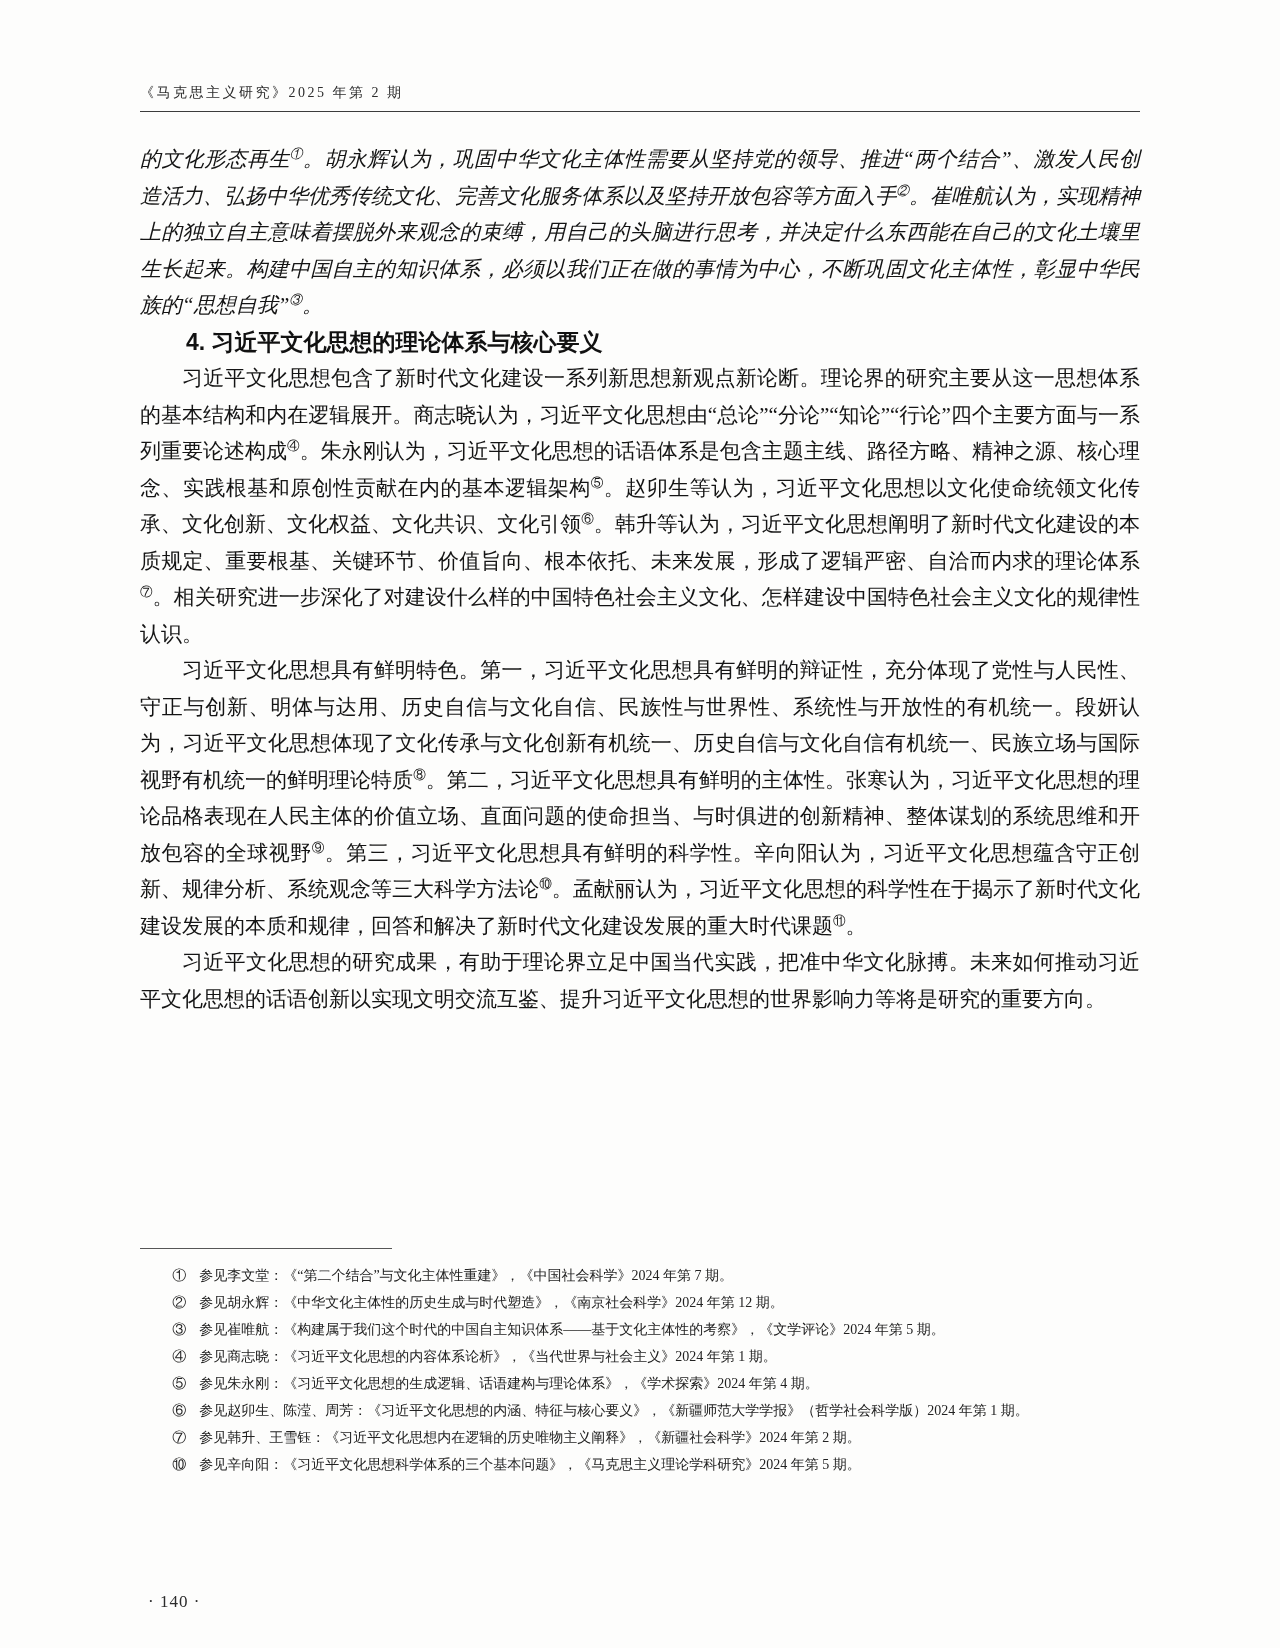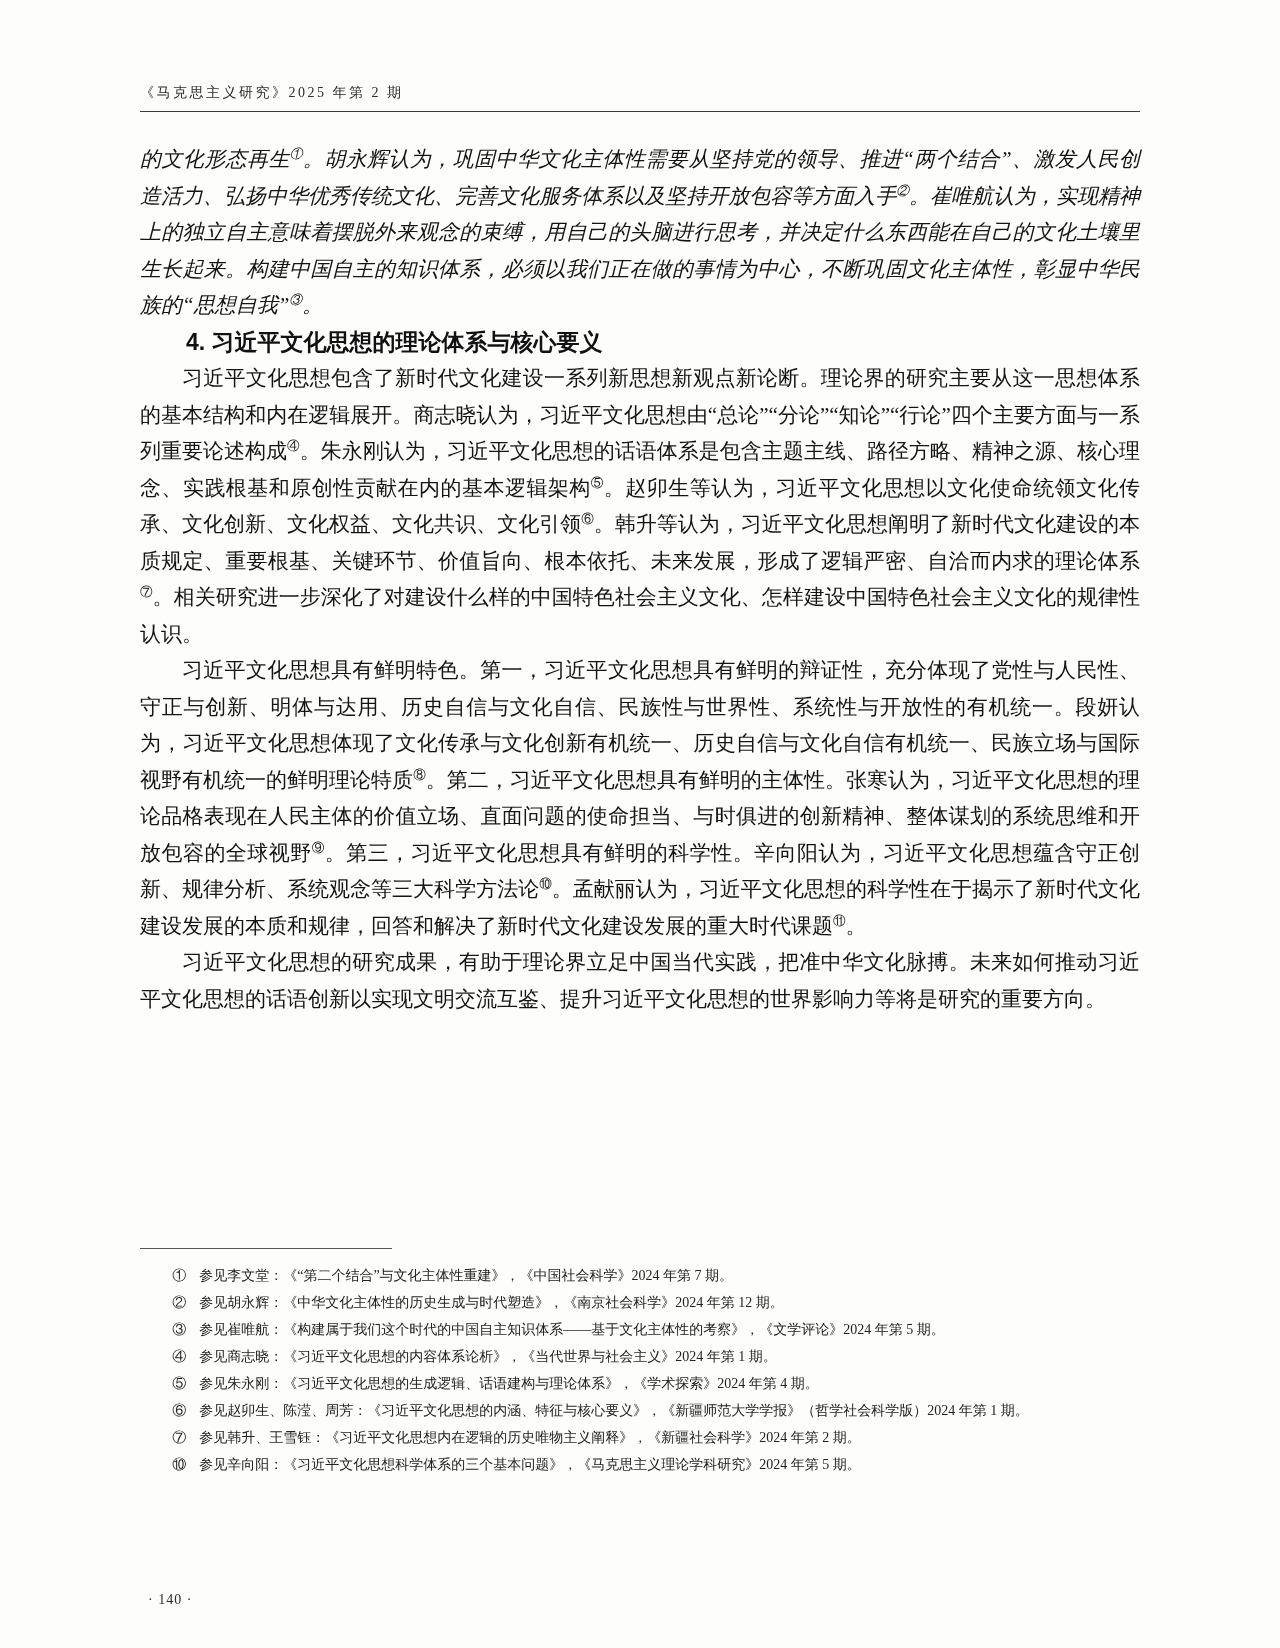--- a/index.html
+++ b/index.html
@@ -52,21 +52,21 @@
     border-top:1.5px solid #565656;
     margin:0 0 13px 0;
   }
   .footnote { margin:0; text-indent:2.3em; }
   .fn-marker { margin-right:13px; }
 
   
   .page-footer {
     position:absolute; top:1592px; left:148px;
     font-family:"Liberation Serif","DejaVu Serif",serif;
-    font-size:14px; color:#2b2b2b; letter-spacing:1px;
+    font-size:17px; color:#2b2b2b; letter-spacing:1px;
   }
 </style>
 </head>
 <body>
 
 <div class="page">
 
   <header class="page-header">
     <div class="journal-line">《马克思主义研究》2025 年第 2 期</div>
     <hr class="header-rule">

